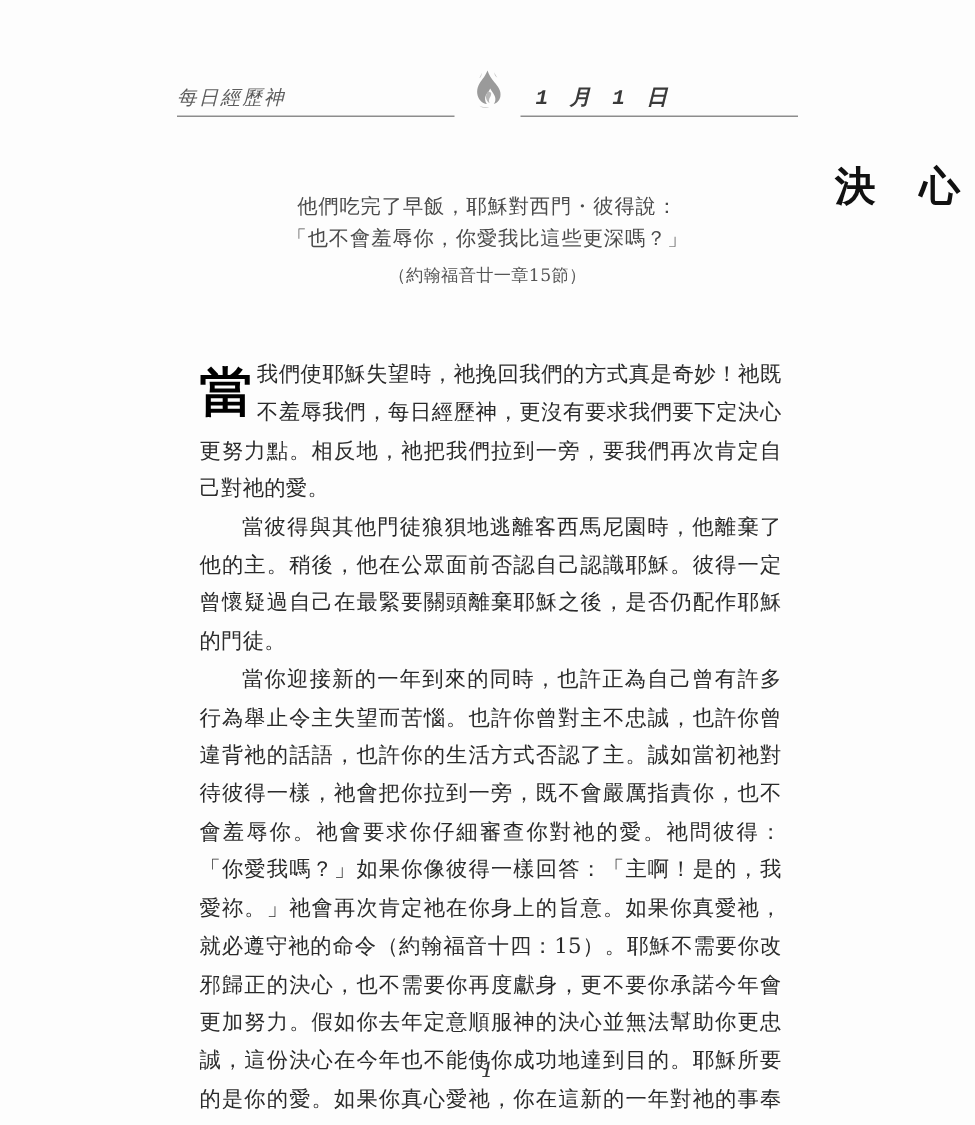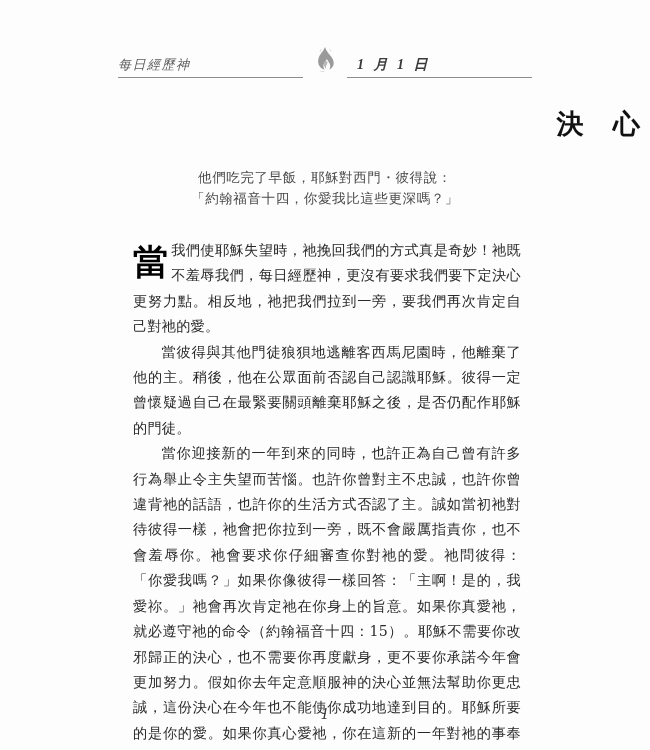--- a/index.html
+++ b/index.html
@@ -49,21 +49,21 @@
     position: absolute;
     left: 0;
     right: 0;
     bottom: 0;
     height: 1px;
     background: #8d8d8d;
   }
 
   .header-text {
     position: relative;
-    font-family: Liberation Serif, serif;
+    font-family: Liberation Mono, monospace;
     font-size: 13px;
     letter-spacing: 1.5px;
     color: #5d5d5d;
     padding-bottom: 4px;
     font-style: italic;
     white-space: nowrap;
   }
   .header-text.date {
     font-weight: 700;
     font-size: 14px;
@@ -100,21 +100,20 @@
     position: absolute;
     top: 128px;
     left: 110px;
     right: 110px;
     text-align: center;
     color: #4a4a4a;
     font-size: 13.5px;
     line-height: 21px;
     font-family: "DejaVu Serif", "Liberation Serif", serif;
     letter-spacing: 0.6px;
-    margin-top: 39px;
   }
   .scripture-line { white-space: nowrap; }
   .scripture-ref {
     font-size: 11.5px;
     letter-spacing: 0.2px;
     margin-top: 3px;
     color: #555;
   }
 
   
@@ -187,21 +186,22 @@
     <div class="header-side right">
       <span class="header-text date">1 月 1 日</span>
       <span class="header-rule"></span>
     </div>
   </div>
 
   <h1 class="title">決 心</h1>
 
   <div class="scripture">
     <div class="scripture-line">他們吃完了早飯，耶穌對西門・彼得說：</div>
-    <div class="scripture-line">「約翰福音十四，你愛我比這些更深嗎？」</div>
+    <div class="scripture-line">「也不會羞辱你，你愛我比這些更深嗎？」</div>
+    <div class="scripture-ref">（約翰福音廿一章15節）</div>
   </div>
 
   <div class="body-text">
     <p>
       <span class="dropcap">當</span><span>我們使耶穌失望時，祂挽回我們的方式真是奇妙！祂既不羞辱我們，每日經歷神，更沒有要求我們要下定決心更努力點。相反地，祂把我們拉到一旁，要我們再次肯定自己對祂的愛。</span>
     </p>
     <p class="para-indent">當彼得與其他門徒狼狽地逃離客西馬尼園時，他離棄了他的主。稍後，他在公眾面前否認自己認識耶穌。彼得一定曾懷疑過自己在最緊要關頭離棄耶穌之後，是否仍配作耶穌的門徒。</p>
     <p class="para-indent">當你迎接新的一年到來的同時，也許正為自己曾有許多行為舉止令主失望而苦惱。也許你曾對主不忠誠，也許你曾違背祂的話語，也許你的生活方式否認了主。誠如當初祂對待彼得一樣，祂會把你拉到一旁，既不會嚴厲指責你，也不會羞辱你。祂會要求你仔細審查你對祂的愛。祂問彼得：「你愛我嗎？」如果你像彼得一樣回答：「主啊！是的，我愛祢。」祂會再次肯定祂在你身上的旨意。如果你真愛祂，就必遵守祂的命令（約翰福音十四：15）。耶穌不需要你改邪歸正的決心，也不需要你再度獻身，更不要你承諾今年會更加努力。假如你去年定意順服神的決心並無法幫助你更忠誠，這份決心在今年也不能使你成功地達到目的。耶穌所要的是你的愛。如果你真心愛祂，你在這新的一年對祂的事奉將會合乎祂的心意。</p>
   </div>
 

